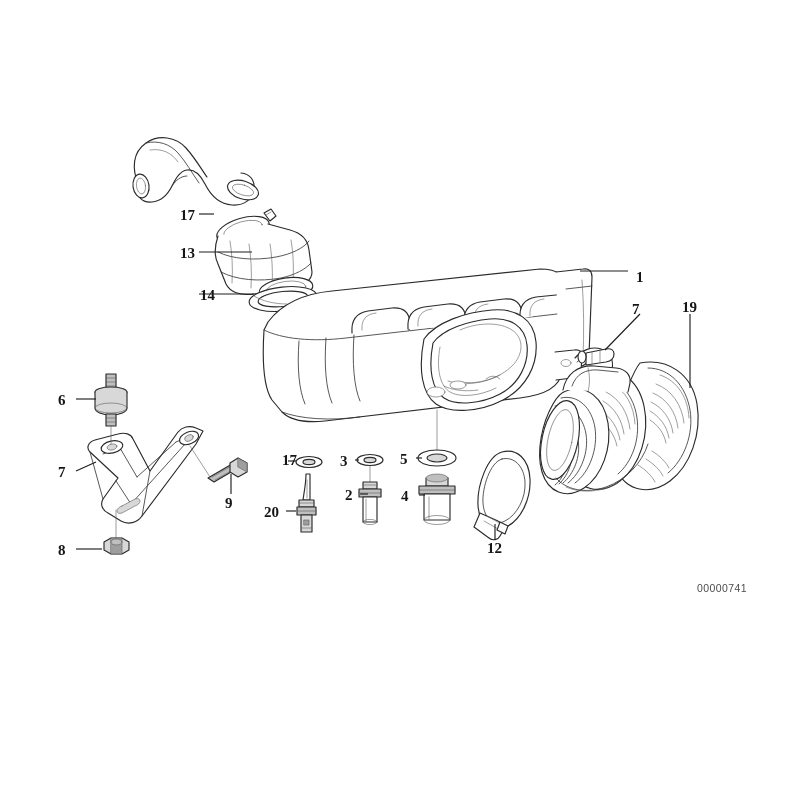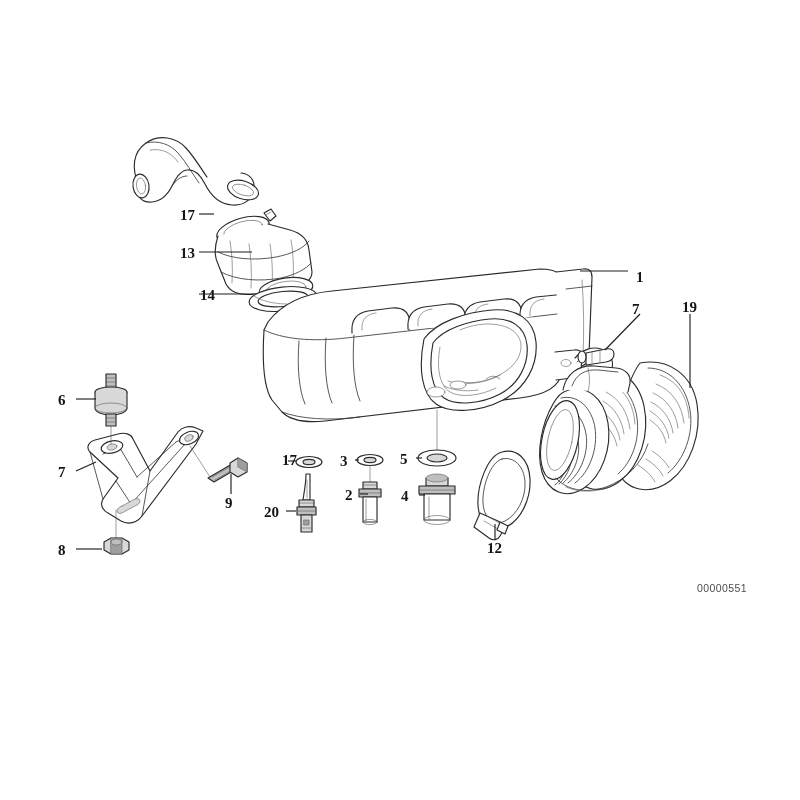--- a/index.html
+++ b/index.html
@@ -481,21 +481,21 @@
     <div class="callout-num" style="left:225px; top:496px;">9</div>
     <div class="callout-num" style="left:682px; top:300px;">19</div>
     <div class="callout-num" style="left:632px; top:302px;">7</div>
     <div class="callout-num" style="left:487px; top:541px;text-align:right;">12</div>
     <div class="callout-num" style="left:180px; top:246px;text-align:center;">13</div>
     <div class="callout-num" style="left:164px; top:288px;margin-left:36px;">14</div>
     <div class="callout-num" style="left:180px; top:208px;">17</div>
     <div class="callout-num" style="left:264px; top:505px;">20</div>
     <div class="callout-num" style="left:282px; top:453px;text-align:right;">17</div>
 
-    <div id="drawing-id">00000551</div>
+    <div id="drawing-id">00000741</div>
   </div>
 
   <div id="footer-bar">
 
     
 
     
   </div>
 
 </div>

